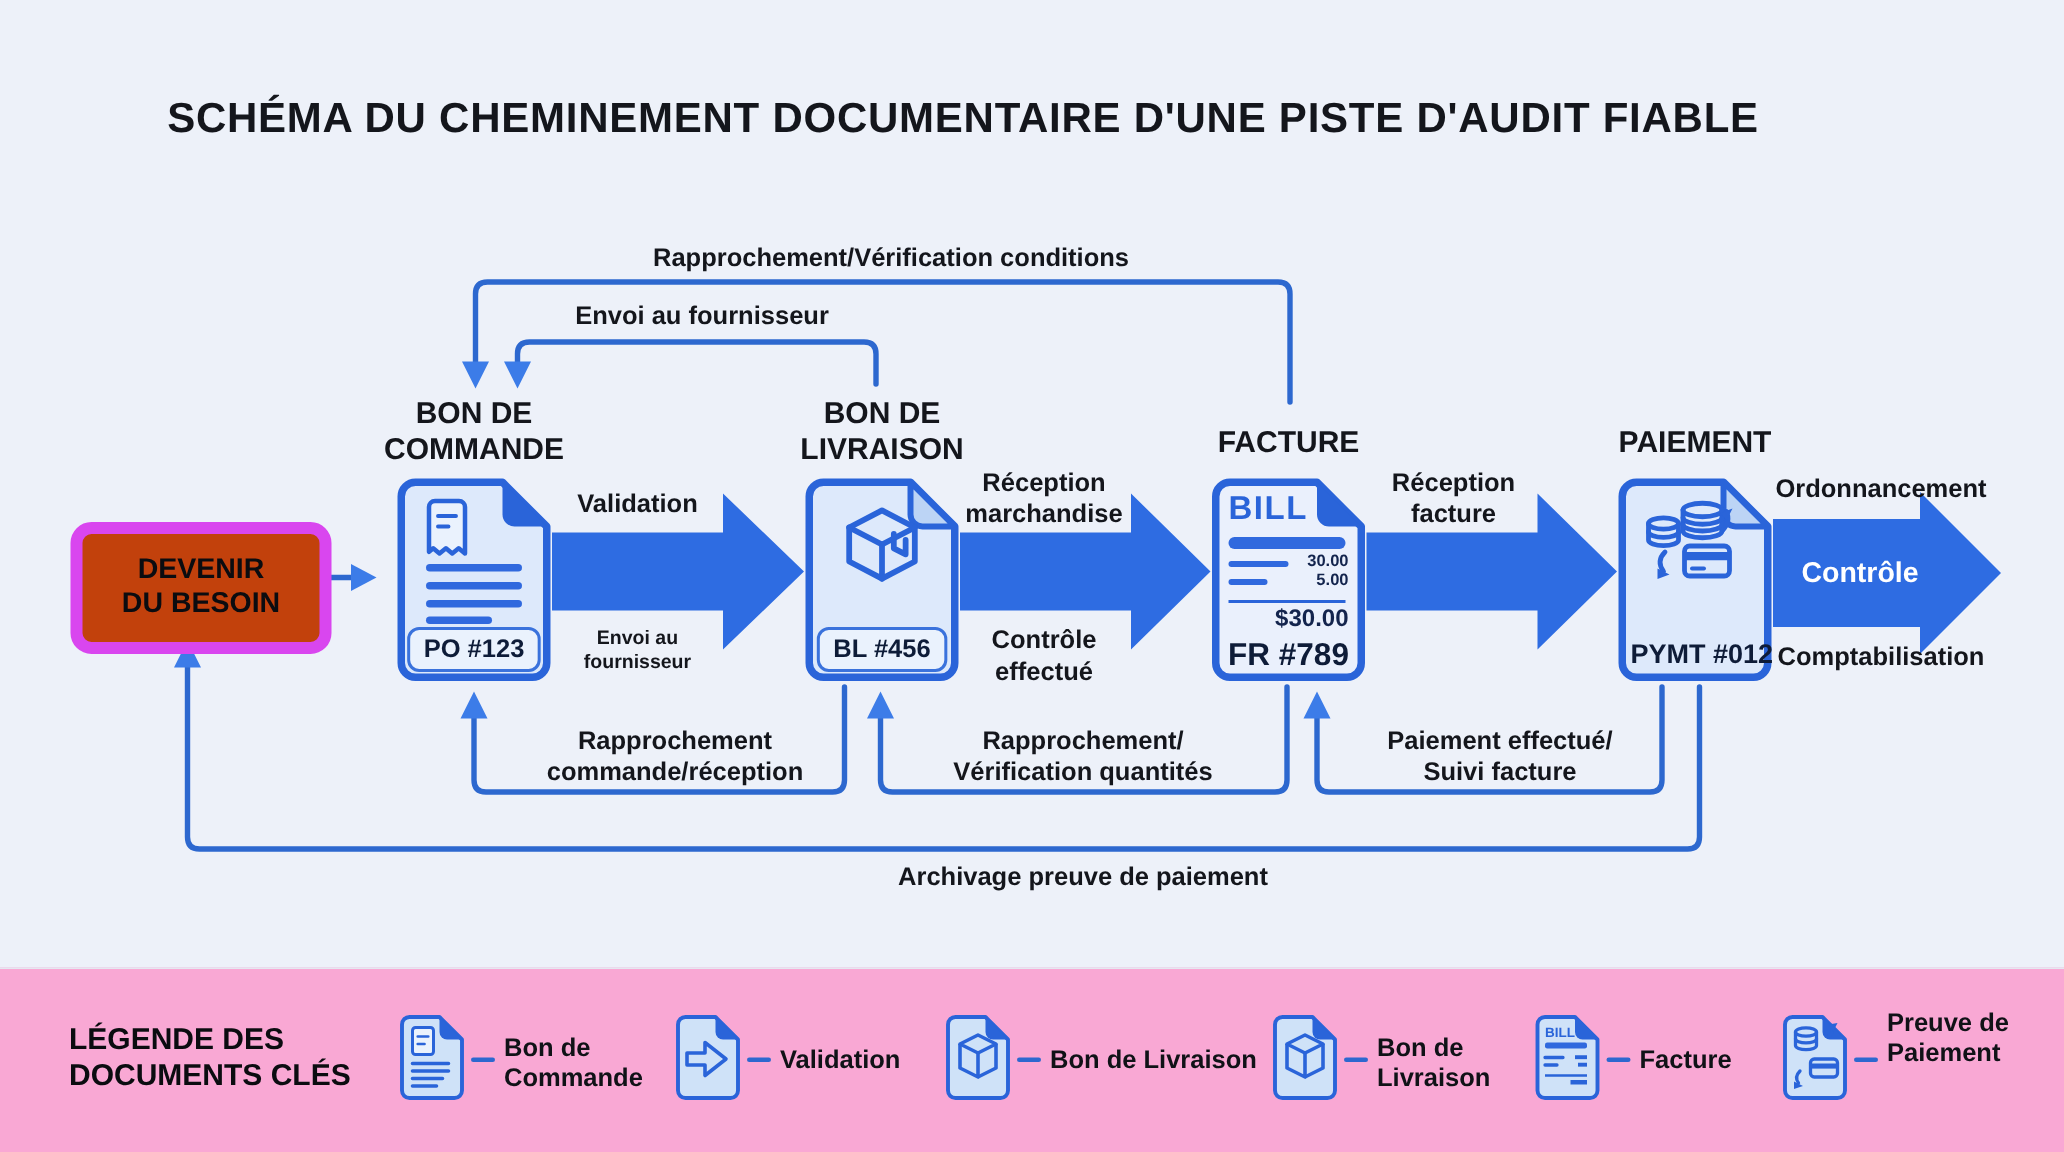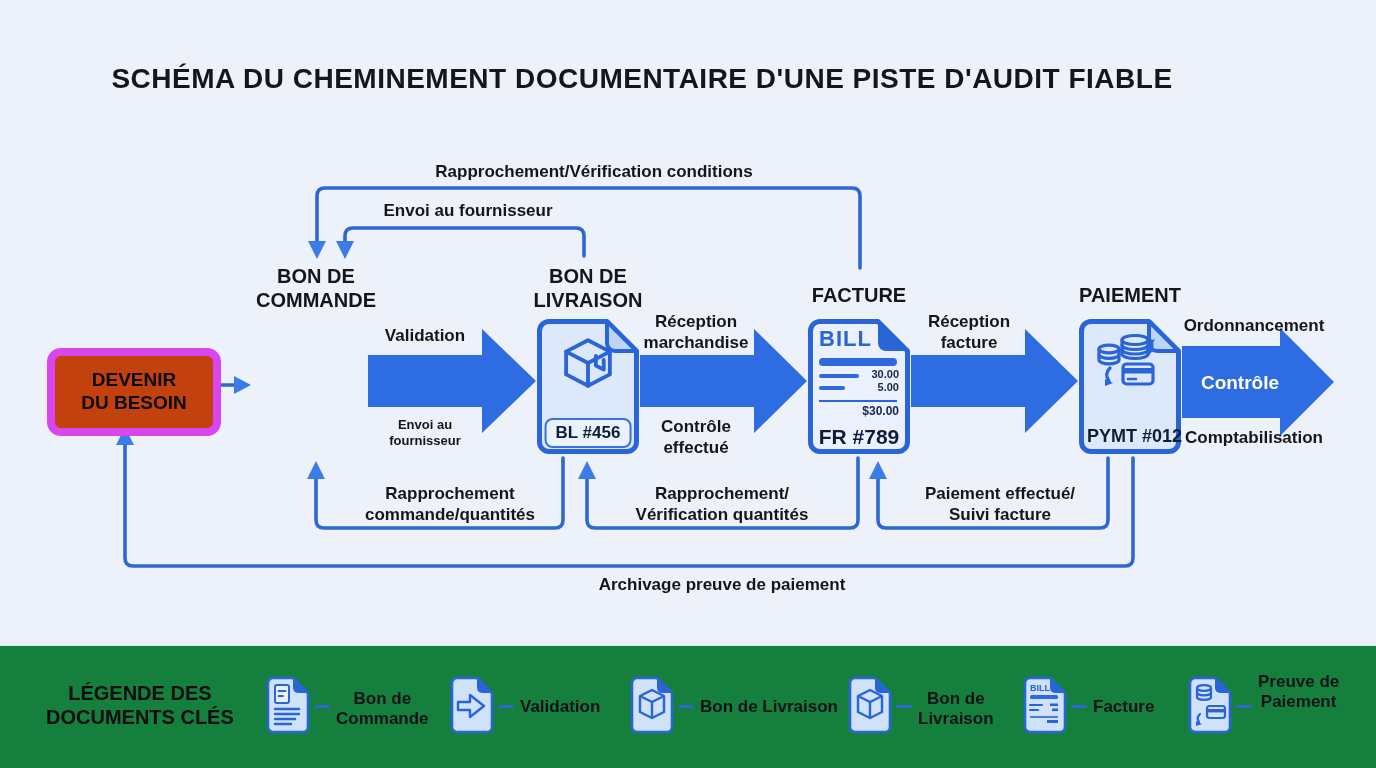--- a/index.html
+++ b/index.html
@@ -14,22 +14,22 @@
         background:#eaf2fd;border:2px solid #3a72dc;border-radius:8px;
         padding:3px 9px;font-weight:bold;font-size:17px;color:#0e1c38;
         white-space:nowrap;z-index:3;}
   .docid{position:absolute;left:0;right:0;bottom:8px;text-align:center;font-weight:bold;
          color:#0e1c38;white-space:nowrap;z-index:3;}
   .bar{position:absolute;background:#3069de;border-radius:3px;height:5px;}
   .startbox{position:absolute;left:47px;top:348px;width:158px;height:72px;background:#c2410c;
             border:8px solid #d946ef;border-radius:14px;display:flex;align-items:center;
             justify-content:center;text-align:center;font-weight:bold;font-size:19px;
             line-height:1.2;color:#0b0c10;white-space:pre-line;z-index:2;}
-  .legend{position:absolute;left:0;top:645px;width:1376px;height:123px;background:#15803d;
-          border-top:1px solid #e4e8f1;z-index:2;text-align:center;}
+  .legend{position:absolute;left:0;top:645px;width:1376px;height:123px;background:#f9a8d4;
+          border-top:1px solid #e4e8f1;z-index:2;}
   .legend-title{position:absolute;left:46px;top:35px;font-weight:bold;font-size:20px;
                 line-height:1.22;color:#0b0c10;white-space:pre-line;}
   .mini{position:absolute;top:30px;}
   .legend-lbl{position:absolute;font-weight:bold;font-size:17px;line-height:1.2;
               color:#101217;white-space:pre-line;}
   .dash{position:absolute;top:59px;width:16px;height:3px;background:#2d68cf;border-radius:2px;}
   .onarrow{color:#ffffff;}
   .billhead{position:absolute;left:12px;top:8px;font-weight:bold;font-size:22px;
             letter-spacing:1px;color:#2a64d9;z-index:3;}
   .billnum{position:absolute;right:12px;font-weight:bold;font-size:11px;color:#13244d;z-index:3;}
@@ -79,20 +79,35 @@
   <div class="lbl" style="left:216px;width:200px;top:264px;font-size:20px;">BON DE
 COMMANDE</div>
   <div class="lbl" style="left:488px;width:200px;top:264px;font-size:20px;">BON DE
 LIVRAISON</div>
   <div class="lbl" style="left:759px;width:200px;top:283px;font-size:20px;">FACTURE</div>
   <div class="lbl" style="left:1030px;width:200px;top:283px;font-size:20px;">PAIEMENT</div>
 
   <div class="startbox">DEVENIR
 DU BESOIN</div>
 
+  <div class="card" style="left:264px;">
+    <svg class="bg" width="104" height="137" viewBox="0 0 104 137">
+      <path d="M13 3.5 H71 L100.5 33 V124 A9.5 9.5 0 0 1 91 133.5 H13 A9.5 9.5 0 0 1 3.5 124 V13 A9.5 9.5 0 0 1 13 3.5 Z" fill="#dde9fb" stroke="#2a64d9" stroke-width="5" stroke-linejoin="round"></path>
+      <path d="M71 3.5 L100.5 33 H79 A8 8 0 0 1 71 25 Z" fill="#2a64d9"></path>
+    </svg>
+    <svg width="36" height="46" viewBox="0 0 36 46" style="position:absolute;left:16px;top:12px;">
+      <path d="M6 8 a4 4 0 0 1 4 -4 h16 a4 4 0 0 1 4 4 v31 l-4.2 -3.5 -4.3 3.5 -4.2 -3.5 -4.3 3.5 -4.2 -3.5 -2.8 2.4 Z" fill="#eaf2fd" stroke="#2a64d9" stroke-width="3" stroke-linejoin="round"></path>
+      <path d="M12 14 H24 M12 21 H19" stroke="#2a64d9" stroke-width="2.6" stroke-linecap="round" fill="none"></path>
+    </svg>
+    <div class="bar" style="left:20px;top:58px;width:64px;"></div>
+    <div class="bar" style="left:20px;top:70px;width:64px;"></div>
+    <div class="bar" style="left:20px;top:82px;width:64px;"></div>
+    <div class="bar" style="left:20px;top:93px;width:44px;"></div>
+    <div class="chip">PO #123</div>
+  </div>
 
   <div class="card" style="left:536px;">
     <svg class="bg" width="104" height="137" viewBox="0 0 104 137">
       <path d="M13 3.5 H71 L100.5 33 V124 A9.5 9.5 0 0 1 91 133.5 H13 A9.5 9.5 0 0 1 3.5 124 V13 A9.5 9.5 0 0 1 13 3.5 Z" fill="#dde9fb" stroke="#2a64d9" stroke-width="5" stroke-linejoin="round"></path>
       <path d="M71 3.5 L100.5 33 H79 A8 8 0 0 1 71 25 Z" fill="#bcd4f5" stroke="#2a64d9" stroke-width="4" stroke-linejoin="round"></path>
     </svg>
     <svg width="56" height="58" viewBox="0 0 64 64" style="position:absolute;left:24px;top:16px;">
       <g stroke="#2a64d9" stroke-width="4.4" fill="none" stroke-linejoin="round" stroke-linecap="round">
         <path d="M32 6 L57 19 L32 32 L7 19 Z"></path>
         <path d="M7 19 V45 L32 58 V32"></path>
@@ -108,21 +123,21 @@
       <path d="M13 3.5 H71 L100.5 33 V124 A9.5 9.5 0 0 1 91 133.5 H13 A9.5 9.5 0 0 1 3.5 124 V13 A9.5 9.5 0 0 1 13 3.5 Z" fill="#eaf0fc" stroke="#2a64d9" stroke-width="5" stroke-linejoin="round"></path>
       <path d="M71 3.5 L100.5 33 H79 A8 8 0 0 1 71 25 Z" fill="#2a64d9"></path>
     </svg>
     <div class="billhead">BILL</div>
     <div class="bar" style="left:12px;top:40px;width:78px;height:8px;border-radius:4px;"></div>
     <div class="bar" style="left:12px;top:56px;width:40px;height:4px;"></div>
     <div class="billnum" style="top:50px;">30.00</div>
     <div class="bar" style="left:12px;top:68px;width:26px;height:4px;"></div>
     <div class="billnum" style="top:63px;">5.00</div>
     <div style="position:absolute;left:12px;top:82px;width:78px;height:2px;background:#2a64d9;"></div>
-    <div class="billnum" style="top:86px;font-size:12px;margin-left:36px;">$30.00</div>
+    <div class="billnum" style="top:86px;font-size:16px;margin-left:36px;">$30.00</div>
     <div class="docid" style="font-size:21px;bottom:6px;">FR #789</div>
   </div>
 
   <div class="card" style="left:1078px;">
     <svg class="bg" width="104" height="137" viewBox="0 0 104 137">
       <path d="M13 3.5 H71 L100.5 33 V124 A9.5 9.5 0 0 1 91 133.5 H13 A9.5 9.5 0 0 1 3.5 124 V13 A9.5 9.5 0 0 1 13 3.5 Z" fill="#dde9fb" stroke="#2a64d9" stroke-width="5" stroke-linejoin="round"></path>
       <path d="M71 3.5 L100.5 33 H79 A8 8 0 0 1 71 25 Z" fill="#bcd4f5" stroke="#2a64d9" stroke-width="4" stroke-linejoin="round"></path>
     </svg>
     <svg width="66" height="60" viewBox="0 0 66 60" style="position:absolute;left:17px;top:12px;">
       <g stroke="#2a64d9" stroke-width="3.2" fill="none" stroke-linecap="round">
@@ -152,21 +167,21 @@
 marchandise</div>
   <div class="lbl" style="left:596px;width:200px;top:417px;font-size:17px;">Contrôle
 effectué</div>
   <div class="lbl" style="left:869px;width:200px;top:312px;font-size:17px;">Réception
 facture</div>
   <div class="lbl" style="left:1154px;width:200px;top:316px;font-size:17px;">Ordonnancement</div>
   <div class="lbl onarrow" style="left:1140px;width:200px;top:371px;font-size:19px;">Contrôle</div>
   <div class="lbl" style="left:1154px;width:200px;top:428px;font-size:17px;">Comptabilisation</div>
 
   <div class="lbl" style="left:330px;width:240px;top:484px;font-size:17px;">Rapprochement
-commande/quantités</div>
+commande/réception</div>
   <div class="lbl" style="left:602px;width:240px;top:484px;font-size:17px;">Rapprochement/
 Vérification quantités</div>
   <div class="lbl" style="left:880px;width:240px;top:484px;font-size:17px;">Paiement effectué/
 Suivi facture</div>
   <div class="lbl" style="left:522px;width:400px;top:575px;font-size:17px;">Archivage preuve de paiement</div>
 
   <div class="legend">
     <div class="legend-title">LÉGENDE DES
 DOCUMENTS CLÉS</div>
 

